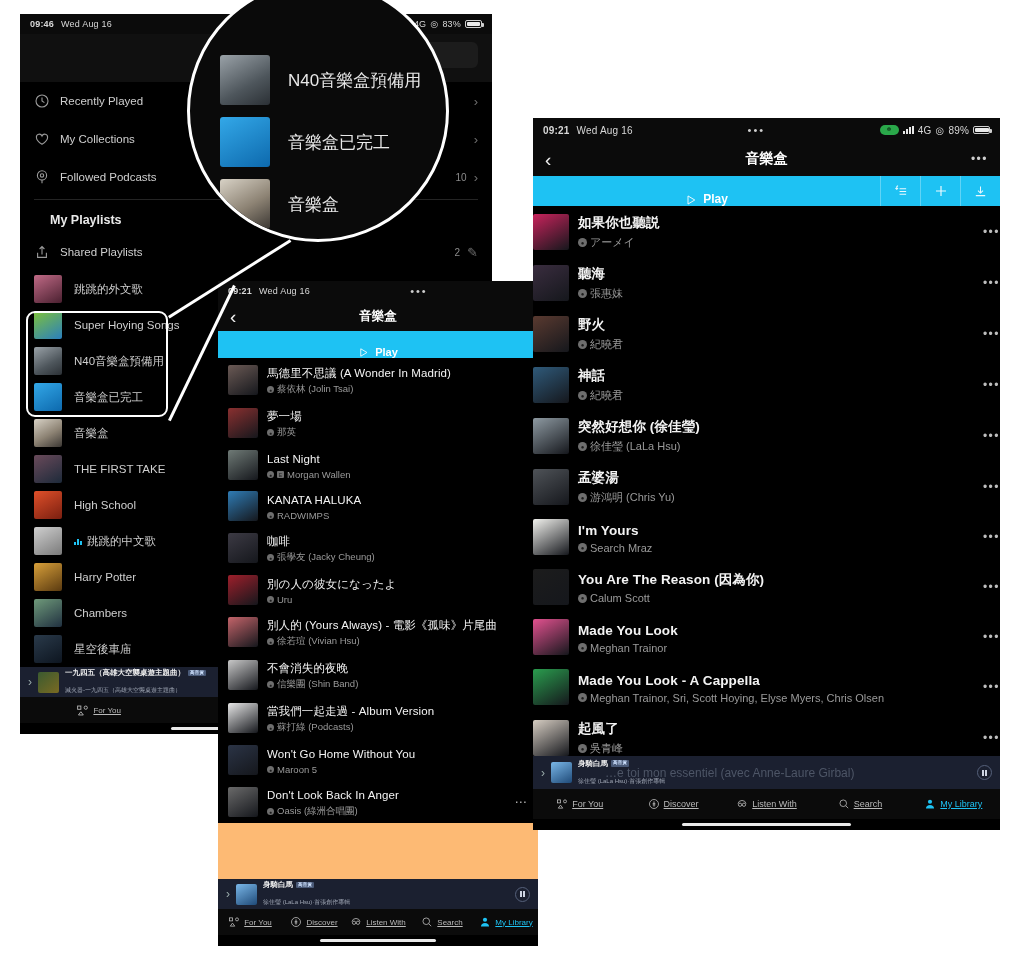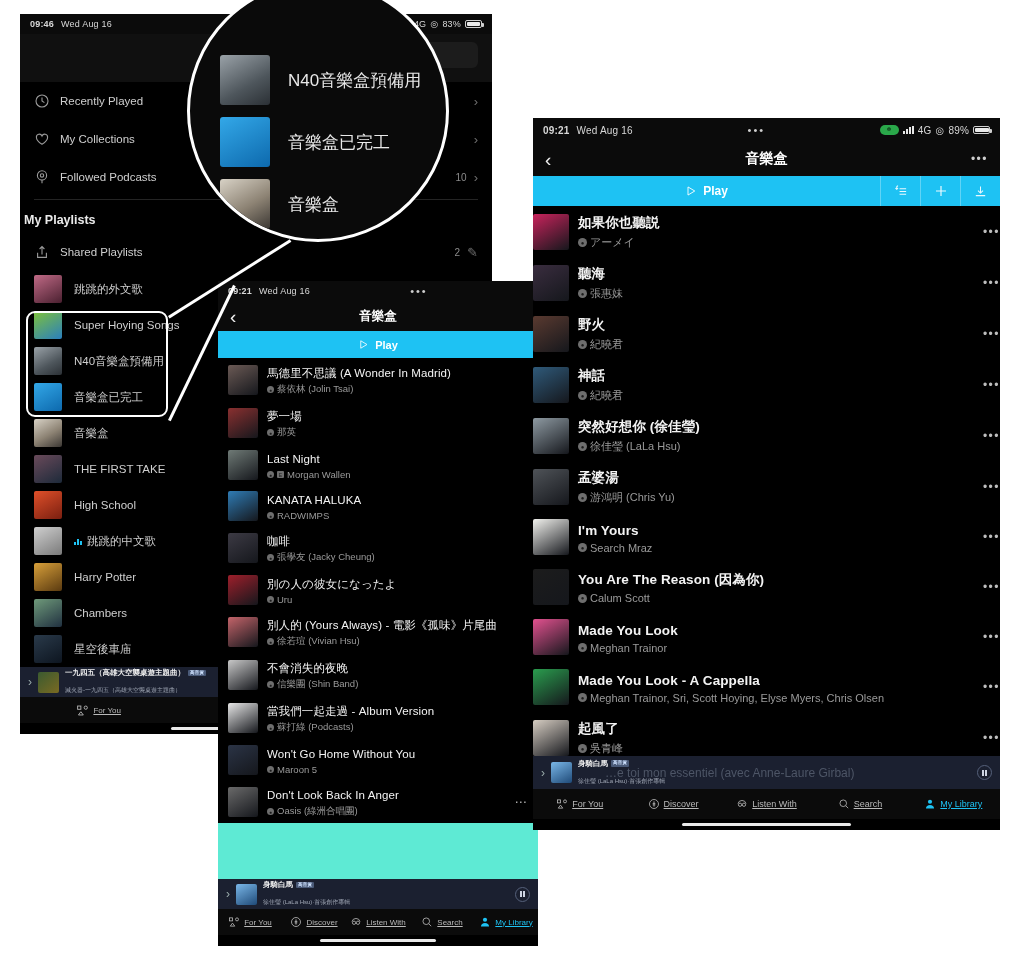--- a/index.html
+++ b/index.html
@@ -5,21 +5,21 @@
   * { box-sizing: border-box; margin: 0; padding: 0; }
   html, body {
     width: 1024px; height: 954px;
     background: #ffffff;
     font-family: "Liberation Sans", "DejaVu Sans", sans-serif;
     overflow: hidden;
   }
   #stage { position: relative; width: 1024px; height: 954px; background: #ffffff; }
 
   
-  .phone { position: absolute; background: #5eead4; overflow: hidden; }
+  .phone { position: absolute; background: #fdba74; overflow: hidden; }
 
   .statusbar {
     height: 20px; display: flex; align-items: center;
     padding: 0 10px; color: #d8d8d8; font-size: 9px; letter-spacing: .2px;
     background: #0b0b0b;
   }
   .sb-time { font-weight: bold; }
   .sb-date { margin-left: 7px; }
   .sb-dots { flex: 1; text-align: center; letter-spacing: 2px; color: #cfcfcf; font-size: 11px; line-height: 1; }
   .sb-right { display: flex; align-items: center; gap: 4px; }
@@ -36,21 +36,21 @@
   .sb-batt i { position:absolute; left:1px; top:1px; bottom:1px; background:#e9e9e9; border-radius:1px; }
 
   
   .navbar { height: 30px; display:flex; align-items:center; padding: 0 12px; background:#0b0b0b; color:#fff; position:relative;}
   .nav-back { font-size: 19px; color:#f2f2f2; line-height:1; font-weight: 300;}
   .nav-title { position:absolute; left:0; right:0; text-align:center; font-size:12.5px; font-weight:bold; color:#fff; pointer-events:none;}
   .nav-more { margin-left:auto; color:#cfcfcf; letter-spacing:1.5px; font-size:12px; line-height:1; z-index:2;}
 
   
   .playbar { display:flex; height:27px; background:#1ec2f3; }
-  .playbar-main { flex:1; display:flex; align-items:center; justify-content:center; gap:6px; color:#fff; font-size:11px; font-weight:600;}
+  .playbar-main { flex:1; display:flex; align-items:flex-end; justify-content:center; gap:6px; color:#fff; font-size:11px; font-weight:600;}
   .playbar-btn { width:38px; display:flex; align-items:center; justify-content:center; border-left:1px solid rgba(255,255,255,.30); }
   .playbar-btn svg { display:block; }
 
   
   .songlist { background:#000; }
   .song { display:flex; align-items:center; padding:5px 10px 5px 10px; }
   .song .art { width:30px; height:30px; border-radius:2px; flex:none; background:#2a2a2a; overflow:hidden; position:relative;}
   .song .meta { margin-left:9px; min-width:0; flex:1; }
   .song .title { color:#f3f3f3; font-size:11.5px; white-space:nowrap; overflow:hidden; text-overflow:clip; letter-spacing:.1px;}
   .song .artist { color:#9a9a9a; font-size:9.5px; margin-top:2px; display:flex; align-items:center; gap:3px; white-space:nowrap; overflow:hidden;}
@@ -81,21 +81,21 @@
   #leftPhone{left:20px;top:14px;width:472px;height:720px;background:#000;}
   .lib-head{height:48px;background:#101010;position:relative;display:flex;align-items:center;}
   .lib-title{position:absolute;left:0;right:0;text-align:center;color:#8b8b8b;font-size:16px;}
   .lib-search{position:absolute;right:14px;top:8px;width:250px;height:26px;background:#1c1c1c;border-radius:6px;color:#8e8e8e;font-size:15px;display:flex;align-items:center;padding-left:12px;}
   .lib-row{height:38px;display:flex;align-items:center;padding:0 14px;color:#cfcfcf;font-size:11.5px;}
   .lib-row .ico{width:26px;color:#9a9a9a;display:flex;align-items:center;}
   .lib-row .lbl{flex:1;}
   .lib-row .cnt{color:#8b8b8b;font-size:10px;margin-right:7px;}
   .lib-row .chev{color:#6e6e6e;font-size:13px;font-weight:300;}
   .lib-sep{height:1px;background:#242424;margin:3px 14px;}
-  .lib-section{padding:10px 4px 6px;color:#eaeaea;font-size:12.5px;font-weight:bold;}
+  .lib-section{padding:10px 30px 6px;color:#eaeaea;font-size:12.5px;font-weight:bold;}
   .pl-row{height:36px;display:flex;align-items:center;padding:0 14px;color:#cfcfcf;font-size:11.5px;}
   .pl-row .art{width:28px;height:28px;border-radius:2px;flex:none;overflow:hidden;background:#2b2b2b;}
   .pl-row .lbl{margin-left:12px;flex:1;white-space:nowrap;overflow:hidden;}
   .pl-eq{display:inline-flex;align-items:flex-end;gap:1px;height:8px;margin-right:5px;}
   .pl-eq i{width:2px;background:#1ec2f3;display:block;}
   .pl-eq i:nth-child(1){height:3px}.pl-eq i:nth-child(2){height:6px}.pl-eq i:nth-child(3){height:4px}
 
   
   #highlightBox{position:absolute;left:26px;top:311px;width:142px;height:106px;border:2.5px solid #ffffff;border-radius:9px;pointer-events:none;z-index:30;}
 

